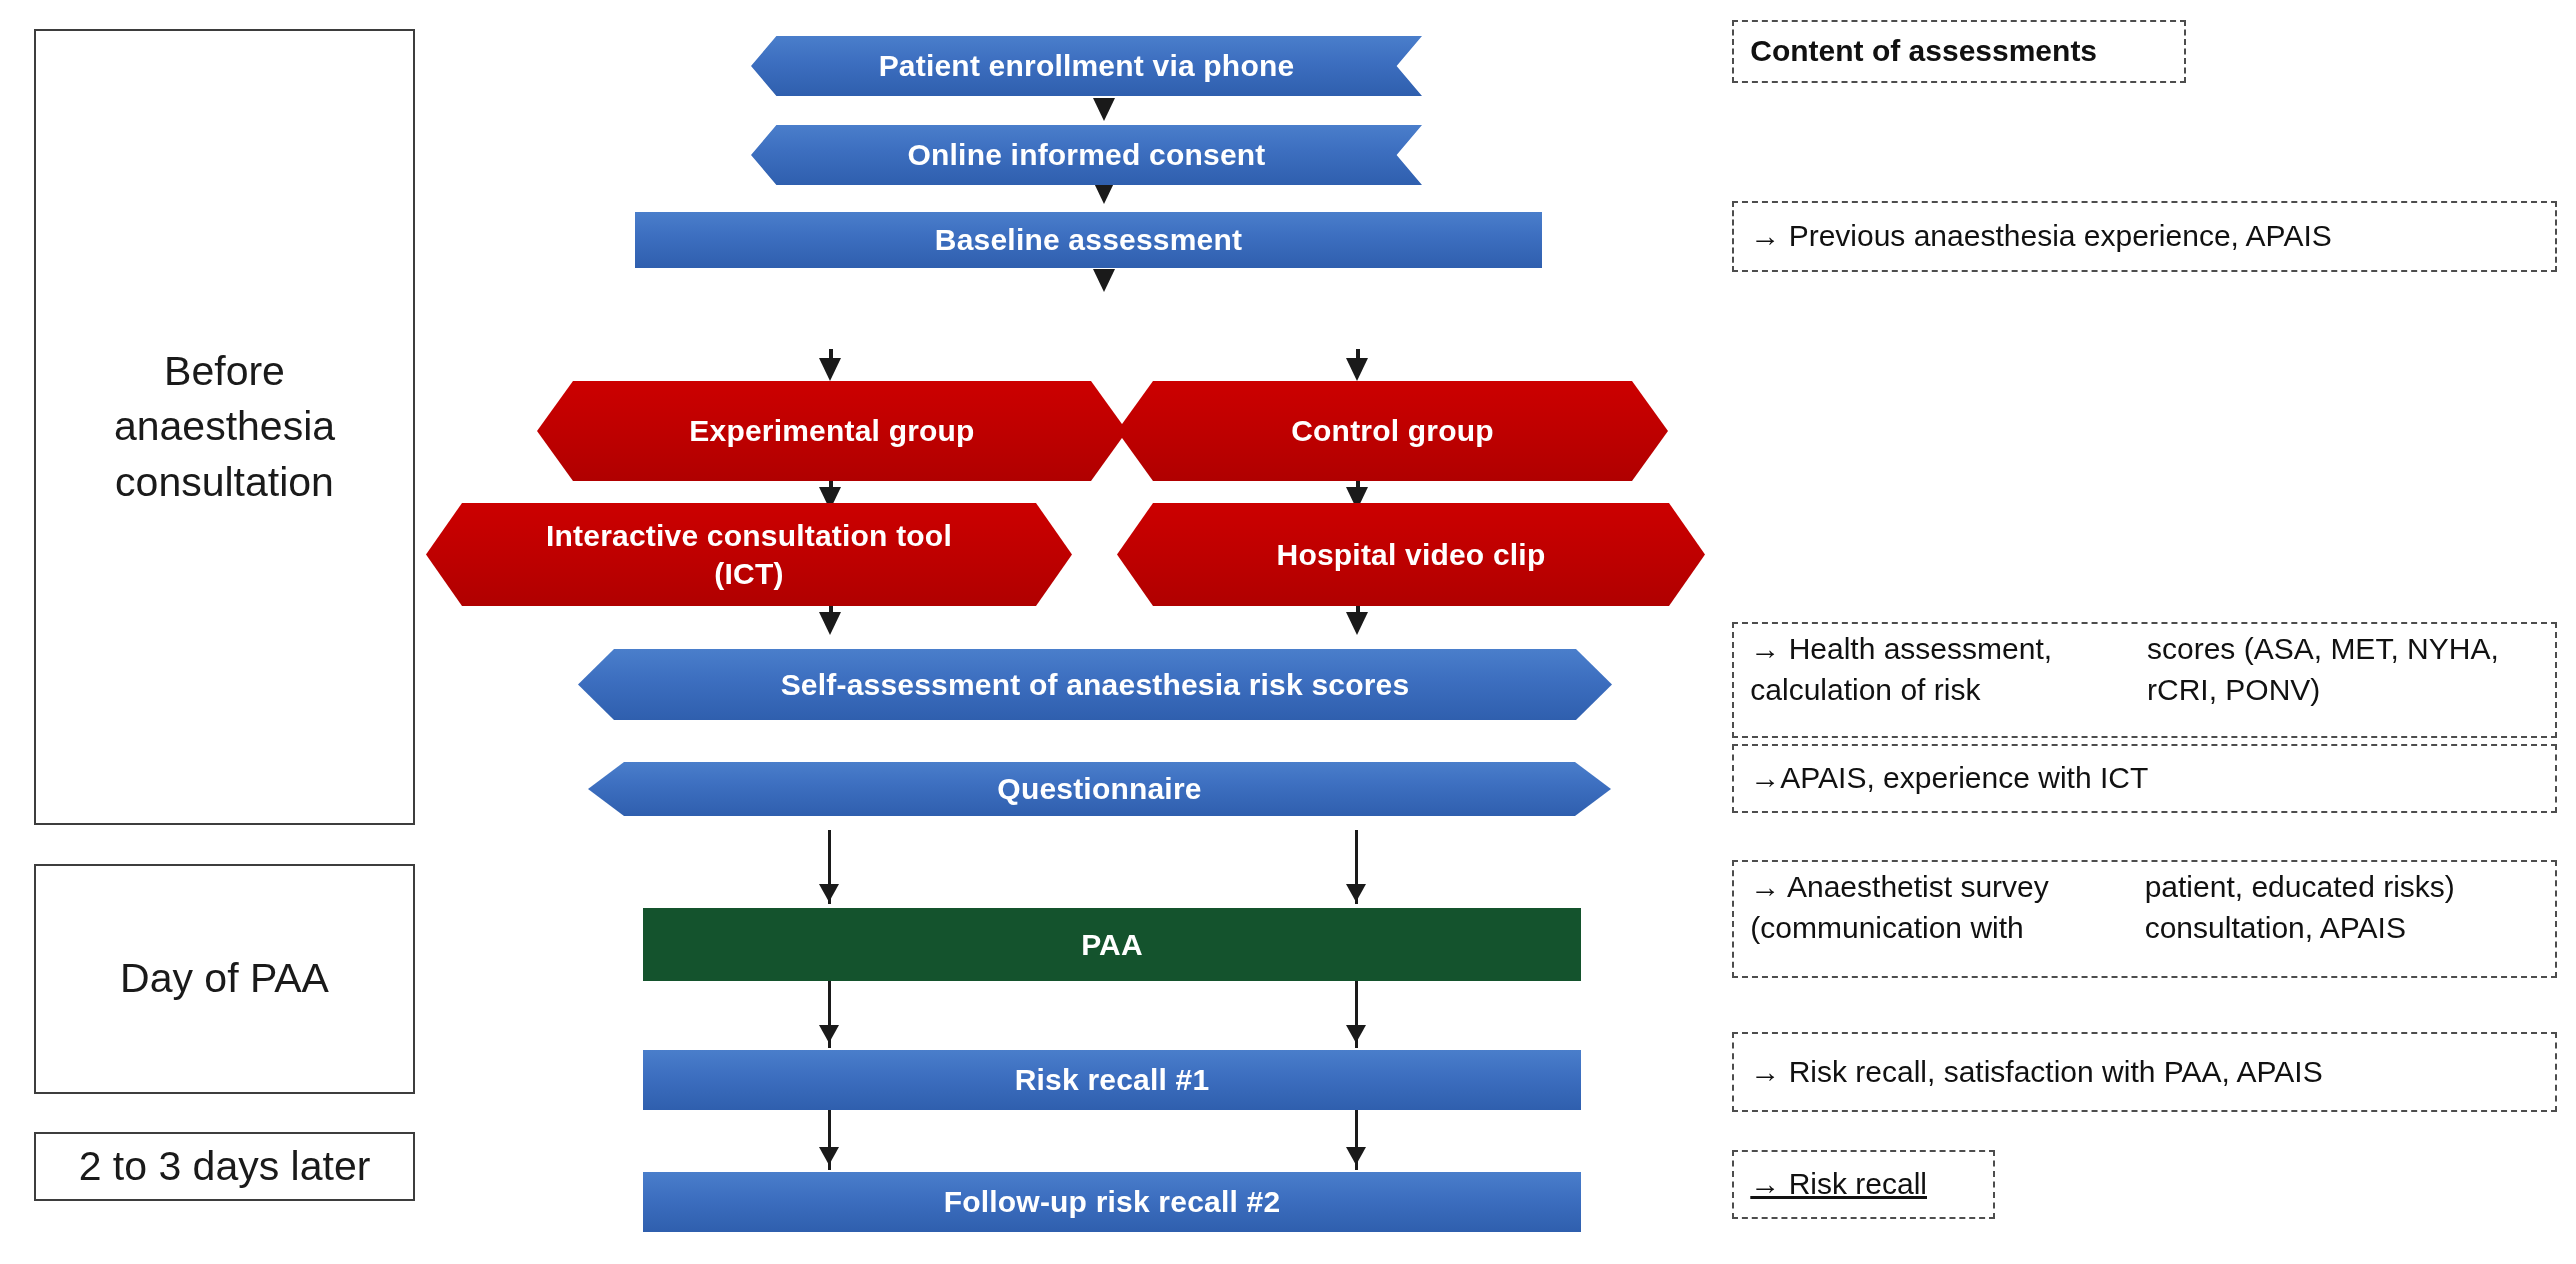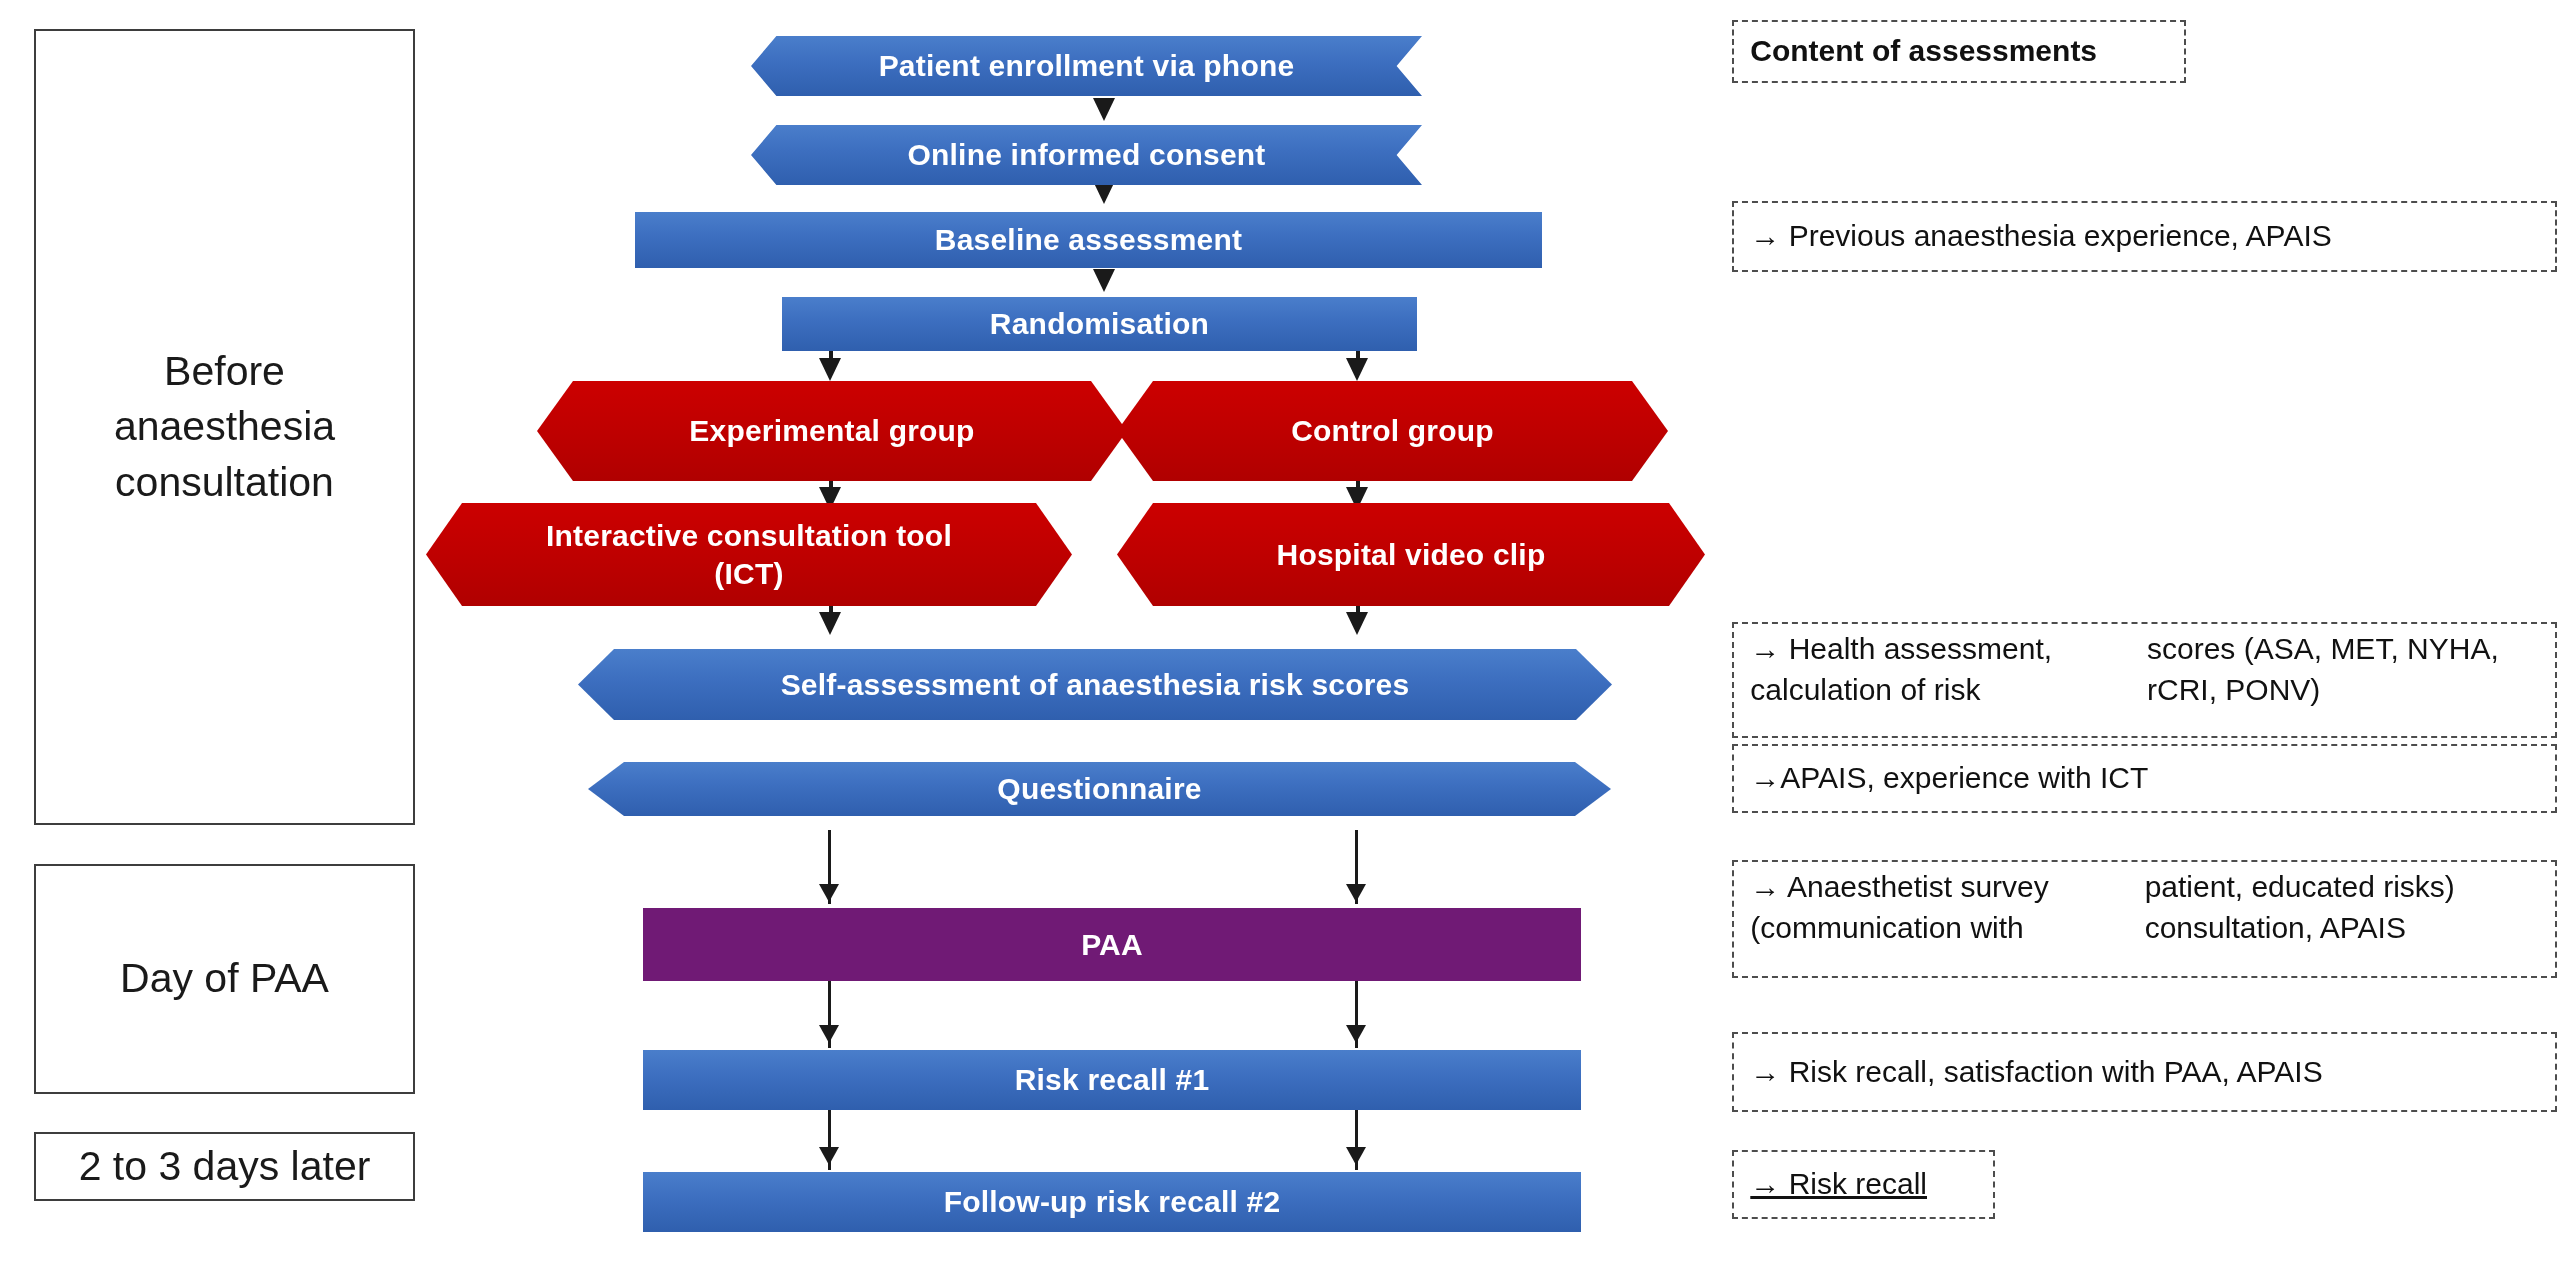--- a/index.html
+++ b/index.html
@@ -49,21 +49,21 @@
     letter-spacing: 0.2px;
     padding: 0 42px;
   }
   .shape-blue {
     background: linear-gradient(180deg, #4a7ecb 0%, #3d6fc0 42%, #2f5fae 100%);
   }
   .shape-red {
     background: linear-gradient(180deg, #cc0000 0%, #c00000 45%, #b00000 100%);
   }
   .shape-gray {
-    background: #701a75;
+    background: #14532d;
     color: #ffffff;
   }
   
   .chev {
     clip-path: polygon(0% 50%, 25.4px 0%, 100% 0%, calc(100% - 25.4px) 50%, 100% 100%, 25.4px 100%);
   }
   
   .hex {
     clip-path: polygon(0% 50%, 36px 0%, calc(100% - 36px) 0%, 100% 50%, calc(100% - 36px) 100%, 36px 100%);
   }
@@ -162,23 +162,20 @@
   </div>
 
   <div class="flow-shape shape-blue chev" style="left:751px; top:125px; width:671px; height:60px;">
     <span>Online informed consent</span>
   </div>
 
   <div class="flow-shape shape-blue rect" style="left:635px; top:212px; width:907px; height:56px;">
     <span>Baseline assessment</span>
   </div>
 
-  <div class="flow-shape shape-blue rect" style="left:782px; top:297px; width:635px; height:54px;">
-    <span>Randomisation</span>
-  </div>
 
   <div class="flow-shape shape-red hex" style="left:537px; top:381px; width:590px; height:100px;">
     <span>Experimental group</span>
   </div>
 
   <div class="flow-shape shape-red hex" style="left:1117px; top:381px; width:551px; height:100px;">
     <span>Control group</span>
   </div>
 
   <div class="flow-shape shape-red hex" style="left:426px; top:503px; width:646px; height:103px; flex-direction:column; padding:0 47px;">

